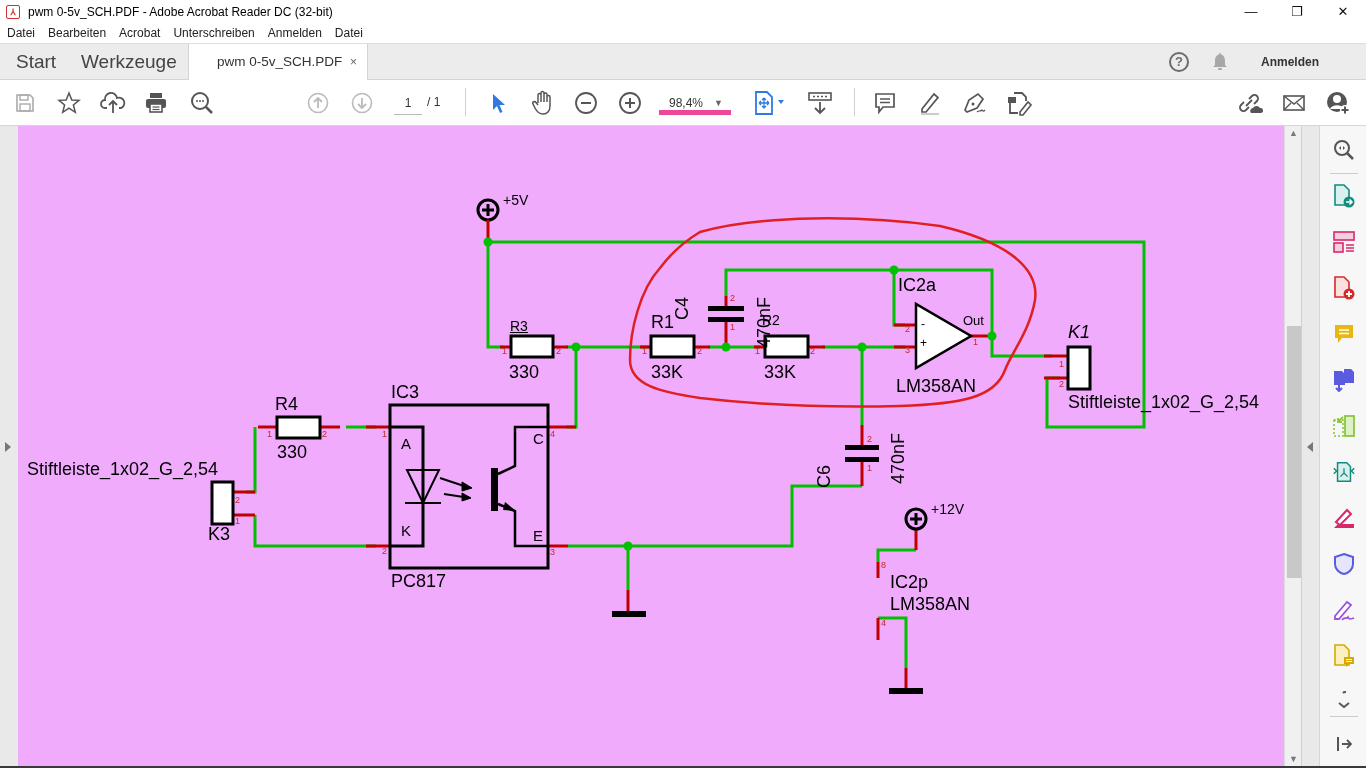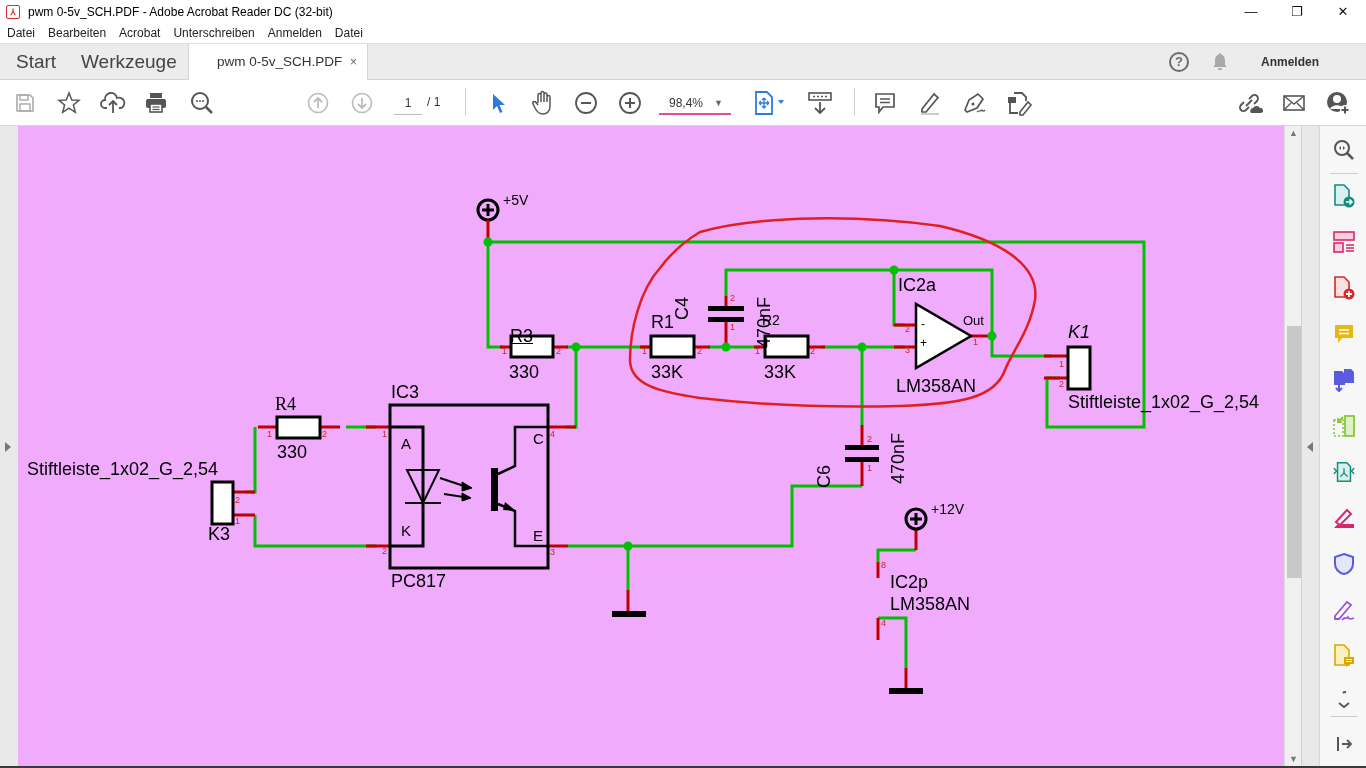--- a/index.html
+++ b/index.html
@@ -17,21 +17,21 @@
   .tab-doc .close { position: absolute; left: 161px; top: 0; font-size: 12px; color: #666; }
   .tab-right { position: absolute; top: 0; height: 36px; display: flex; align-items: center; }
   .help-icon { width: 20px; height: 20px; border: 2px solid #6b6b6b; border-radius: 50%; font-size: 13px; font-weight: bold; color: #6b6b6b; text-align: center; line-height: 16px; }
   .anmelden { font-size: 12px; font-weight: bold; color: #333; }
   .toolbar { position: absolute; left: 0; top: 80px; width: 1366px; height: 46px; background: #fff; border-bottom: 1px solid #d6d6d6; }
   .tb { position: absolute; top: 11px; width: 26px; height: 24px; display: flex; align-items: center; justify-content: center; }
   .tb svg { display: block; }
   .page-input { position: absolute; left: 394px; top: 13px; width: 28px; height: 22px; border-bottom: 1px solid #bbb; font-size: 12px; color: #333; text-align: center; line-height: 20px; }
   .page-total { position: absolute; left: 427px; top: 15px; font-size: 12px; color: #333; }
   .sep { position: absolute; top: 8px; width: 1px; height: 28px; background: #d0d0d0; }
-  .zoom-box { position: absolute; left: 659px; top: 13px; width: 72px; height: 22px; border-bottom: 2px solid #ec4899; font-size: 12px; color: #333; line-height: 20px; padding-left: 10px; }
+  .zoom-box { position: absolute; left: 659px; top: 13px; width: 72px; height: 22px; border-bottom: 5px solid #ec4899; font-size: 12px; color: #333; line-height: 20px; padding-left: 10px; }
   .zoom-box .caret { position: absolute; right: 8px; top: 0; font-size: 9px; color: #666; }
   .left-panel { position: absolute; left: 0; top: 126px; width: 18px; height: 640px; background: #e9e9e9; }
   .left-panel .arrow { position: absolute; left: 5px; top: 316px; width: 0; height: 0; border-top: 5px solid transparent; border-bottom: 5px solid transparent; border-left: 6px solid #777; }
   .doc-area { position: absolute; left: 18px; top: 126px; width: 1266px; height: 640px; background: #f0abfc; overflow: hidden; }
   .vscroll { position: absolute; left: 1284px; top: 126px; width: 17px; height: 640px; background: #f0f0f0; border-left: 1px solid #ddd; }
   .vscroll .up, .vscroll .down { position: absolute; left: 0; width: 17px; text-align: center; font-size: 9px; color: #777; }
   .vscroll .up { top: 2px; }
   .vscroll .down { bottom: 2px; }
   .vscroll .thumb { position: absolute; left: 2px; top: 200px; width: 14px; height: 252px; background: #c8c8c8; }
   .right-collapse { position: absolute; left: 1301px; top: 126px; width: 18px; height: 640px; background: #e9e9e9; border-left: 1px solid #d0d0d0; }
@@ -341,27 +341,27 @@
 
     <g>
       <circle cx="916" cy="519" r="10" fill="none" stroke="#000" stroke-width="3"></circle>
       <path d="M910 519 H922 M916 513 V525" stroke="#000" stroke-width="3"></path>
     </g>
 
     <path d="M700 232 C760 215 860 215 940 226 C1000 240 1040 265 1035 300 C1030 330 1012 352 1005 370 C995 398 960 404 900 406 C820 408 760 405 700 398 C660 392 630 385 630 360 C630 330 640 290 660 268 C675 248 690 238 700 232 Z" fill="none" stroke="#e02020" stroke-width="2.5"></path>
   </svg>
 
   <div class="sch-text" style="left:485px; top:66px; font-size:14px;">+5V</div>
-  <div class="sch-text" style="left:492px; top:200px; font-size:18px;text-decoration:underline;">R3</div>
+  <div class="sch-text" style="left:492px; top:192px; font-size:14px;text-decoration:underline;">R3</div>
   <div class="sch-text" style="left:491px; top:236px; font-size:18px;">330</div>
   <div class="sch-text" style="left:633px; top:186px; font-size:18px;">R1</div>
   <div class="sch-text" style="left:633px; top:236px; font-size:18px;">33K</div>
   <div class="sch-text" style="left:744px; top:186px; font-size:14px;">R2</div>
   <div class="sch-text" style="left:746px; top:236px; font-size:18px;">33K</div>
-  <div class="sch-text" style="left:257px; top:268px; font-size:18px;font-family:Liberation Serif, serif;">R4</div>
+  <div class="sch-text" style="left:257px; top:268px; font-size:18px;">R4</div>
   <div class="sch-text" style="left:259px; top:316px; font-size:18px;">330</div>
   <div class="sch-text" style="left:654px; top:194px; font-size:18px; transform:rotate(-90deg); transform-origin:left top;">C4</div>
   <div class="sch-text" style="left:736px; top:222px; font-size:18px; transform:rotate(-90deg); transform-origin:left top;">470nF</div>
   <div class="sch-text" style="left:796px; top:362px; font-size:18px; transform:rotate(-90deg); transform-origin:left top;">C6</div>
   <div class="sch-text" style="left:870px; top:358px; font-size:18px; transform:rotate(-90deg); transform-origin:left top;">470nF</div>
   <div class="sch-text" style="left:880px; top:149px; font-size:18px;">IC2a</div>
   <div class="sch-text" style="left:878px; top:250px; font-size:18px;">LM358AN</div>
   <div class="sch-text" style="left:945px; top:187px; font-size:13px;">Out</div>
   <div class="sch-text" style="left:903px; top:191px; font-size:12px;">-</div>
   <div class="sch-text" style="left:902px; top:210px; font-size:12px;">+</div>

